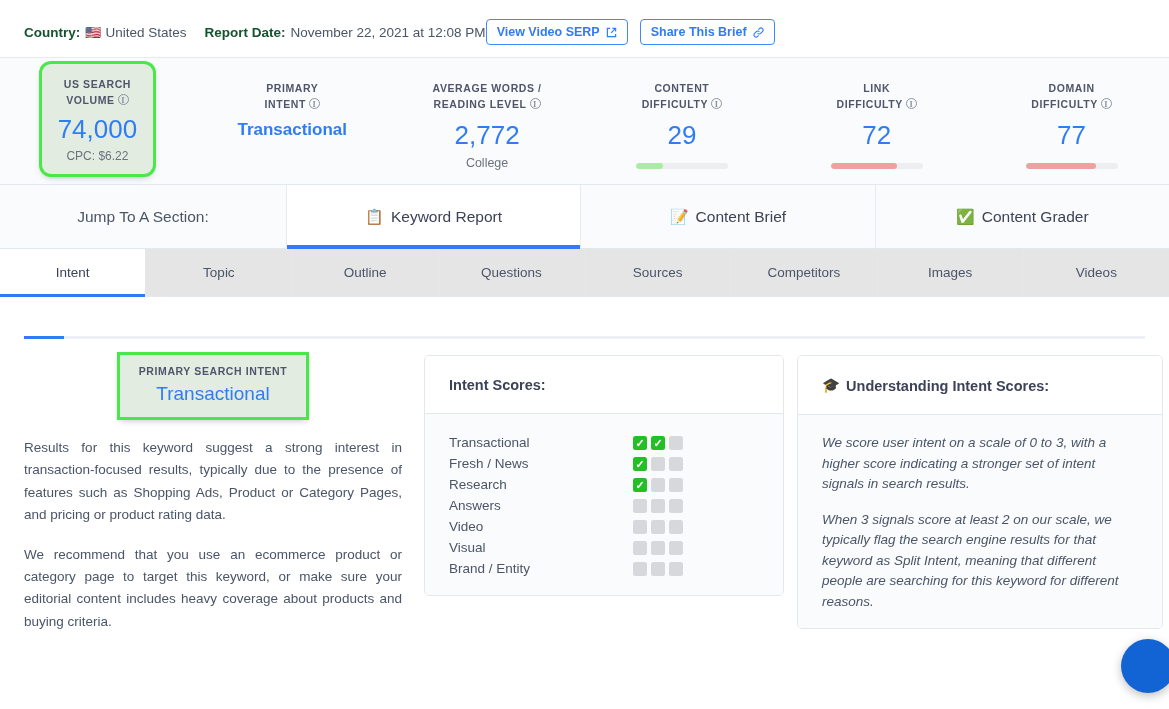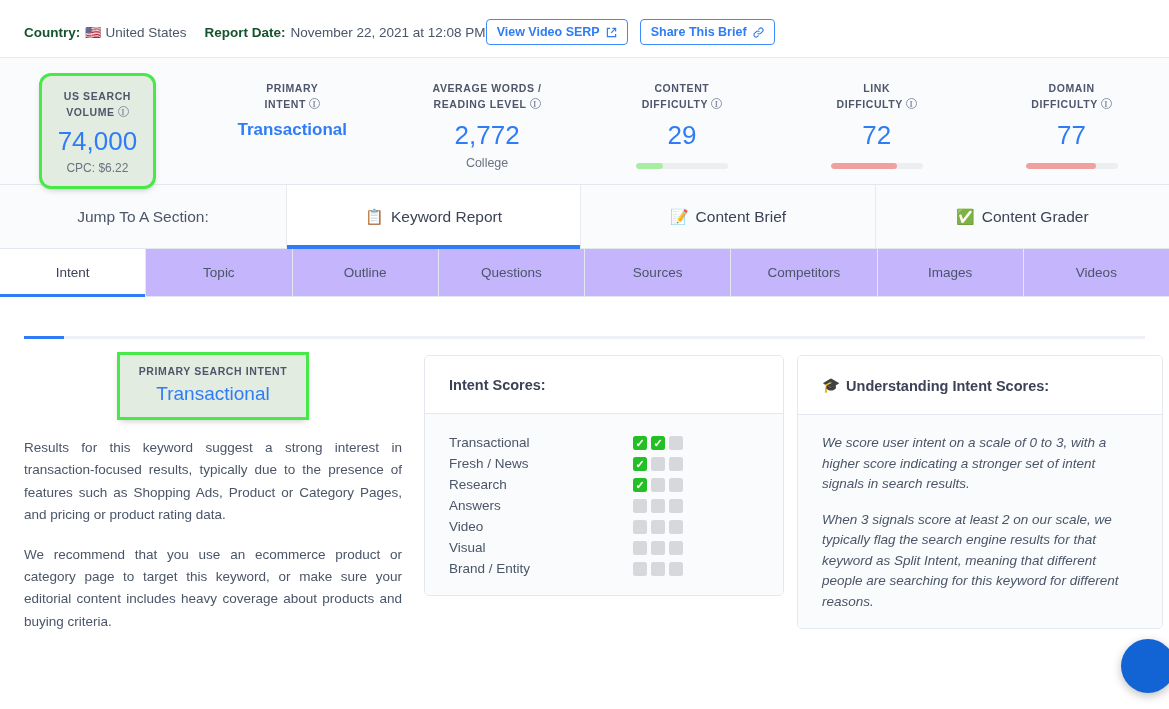--- a/index.html
+++ b/index.html
@@ -53,21 +53,21 @@
   .m-value { font-size: 26px; color:#2f7cf6; font-weight:400; margin-top: 8px; }
   .m-value.small { font-size: 17px; font-weight:700; }
   .m-sub { font-size: 12.5px; color:#6b7280; margin-top: 5px; }
   .bar { width: 92px; height: 6px; border-radius:4px; background:#eceef0; margin-top: 12px; position:relative; overflow:hidden;}
   .bar > i { position:absolute; left:0; top:0; bottom:0; border-radius:4px; display:block; }
 
   .hl-card {
     border-radius:9px; padding:12px 16px 11px 16px;
     background:#e2ece0; text-align:center;
     box-shadow: 0 0 0 3px #49e849, 0 3px 7px rgba(0,0,0,.28);
-    margin-top: 12px;
+    margin-top: 0;
   }
   .hl-card .m-value { margin-top: 6px; }
   .hl-card .m-sub { margin-top: 4px; font-size: 12px;}
 
   .info-ic {
     display:inline-block; width:11px; height:11px; border:1.2px solid #8a94a6;
     border-radius:50%; position:relative; vertical-align:-1px; margin-left:3px;
   }
   .info-ic::after {
     content:"i"; position:absolute; left:0; right:0; top:-3.5px;
@@ -95,21 +95,21 @@
     content:""; position:absolute; left:0; right:0; bottom:-1px; height:4px; background:#2f7cf6;
   }
   .jump-tab .emoji { font-size:15px; }
 
   
   .subtabs {
     display:flex; height:48px; background:#f6f8fb; border-bottom:1px solid #e3e8ef;
   }
   .subtab {
     flex:1 1 0; display:flex; align-items:center; justify-content:center;
-    font-size:13.5px; color:#4a5568; background:#c4b5fd;
+    font-size:13.5px; color:#4a5568; background:#e5e5e5;
     border-right:1px solid #e3e8ef; position:relative; cursor:pointer;
   }
   .subtab:last-child { border-right:none; }
   .subtab.active { background:#ffffff; color:#3c4257; }
   .subtab.active::after {
     content:""; position:absolute; left:0; right:0; bottom:-1px; height:3px; background:#2f7cf6;
   }
 
   
   .content { padding: 22px 24px 0 24px; position:relative; }

